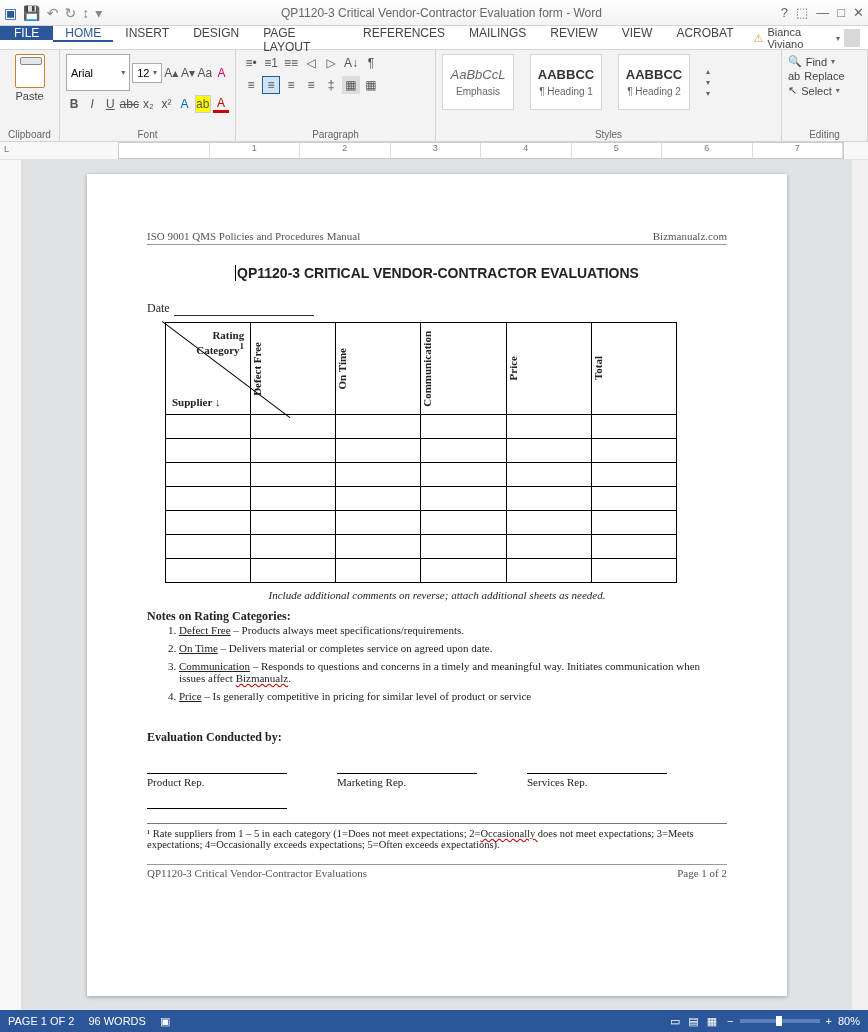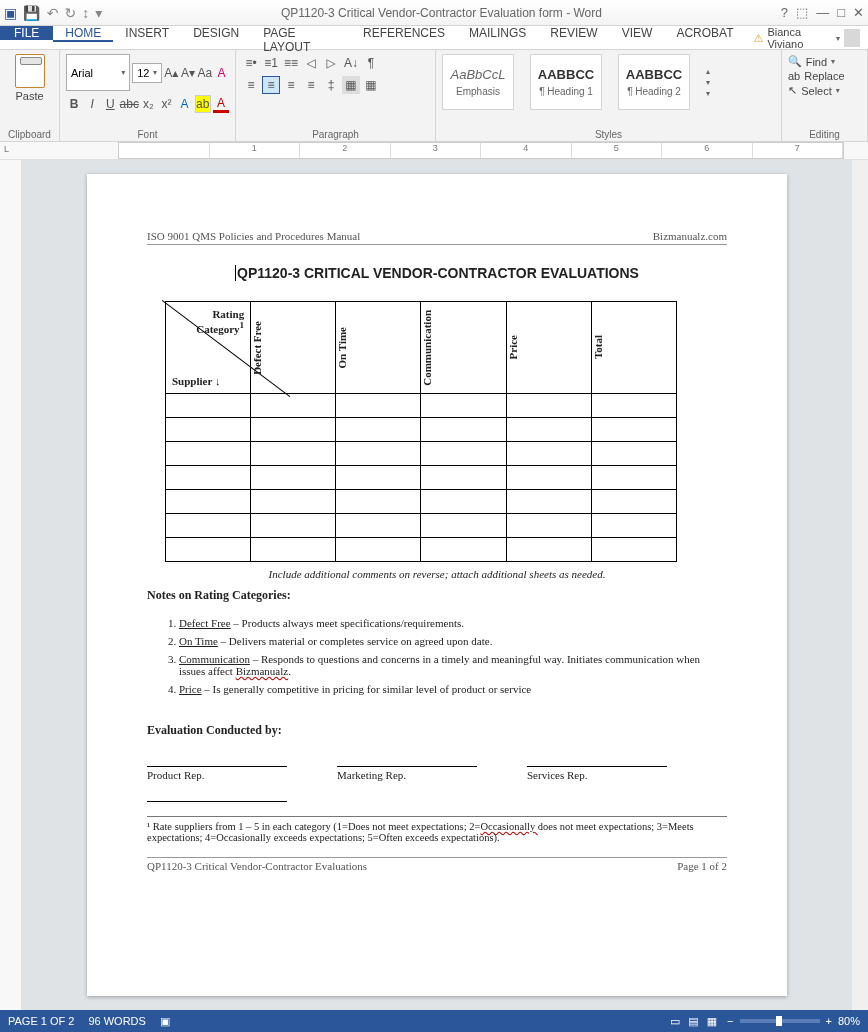--- a/index.html
+++ b/index.html
@@ -80,21 +80,21 @@
 table.eval { border-collapse:collapse; width:512px; margin-left:18px;}
 table.eval td, table.eval th { border:1px solid #000; height:24px; }
 table.eval th.hdr { height:92px; width:68px; }
 .vtext { writing-mode:vertical-rl; transform:rotate(180deg); font-weight:bold; font-size:11px; text-align:center;}
 .diag-cell { position:relative; width:120px; }
 .diag-cell .line { position:absolute; width:160px; height:1px; background:#000; top:50%; left:-20px; transform:rotate(37deg); transform-origin:center;}
 .diag-cell .top-lbl { position:absolute; top:6px; right:6px; font-weight:bold; font-size:11px; text-align:right;}
 .diag-cell .bot-lbl { position:absolute; bottom:6px; left:6px; font-weight:bold; font-size:11px;}
 
 .note-caption{ text-align:center; font-style:italic; font-size:11px; margin:6px 0 8px;}
-.notes-h { font-weight:bold; margin-bottom:14px; }
+.notes-h { font-weight:bold; margin-bottom:0; }
 ol.notes { margin-left:32px; }
 ol.notes li { margin-bottom:6px; font-size:11px;}
 ol.notes li .term { text-decoration:underline; }
 
 .eval-by { font-weight:bold; margin-top:28px; margin-bottom:28px;}
 .sig-row { display:flex; gap:50px; margin-bottom:20px;}
 .sig { width:140px;}
 .sig .sline { border-top:1px solid #000; height:1px; margin-bottom:2px;}
 .sig .lbl { font-size:11px;}
 .single-line { width:140px; border-top:1px solid #000; margin-bottom:14px;}
@@ -274,20 +274,21 @@
 
 <div class="doc-area">
   <div class="ruler-left"></div>
   <div class="canvas">
     <div class="page">
       <div class="page-header">
         <span>ISO 9001 QMS Policies and Procedures Manual</span>
         <span>Bizmanualz.com</span>
       </div>
       <div class="doc-title"><span style="border-left:1px solid #000;padding-left:1px">QP1120-3 CRITICAL VENDOR-CONTRACTOR EVALUATIONS</span></div>
+      <div class="date-line"><span>Date</span><span class="blank"></span></div>
 
       <table class="eval">
         <tbody>
             <tr>
           <th class="hdr diag-cell">
             <div class="line"></div>
             <div class="top-lbl"><span>Rating Category</span><sup>1</sup></div>
             <div class="bot-lbl">Supplier ↓</div>
           </th>
           <th class="hdr">

